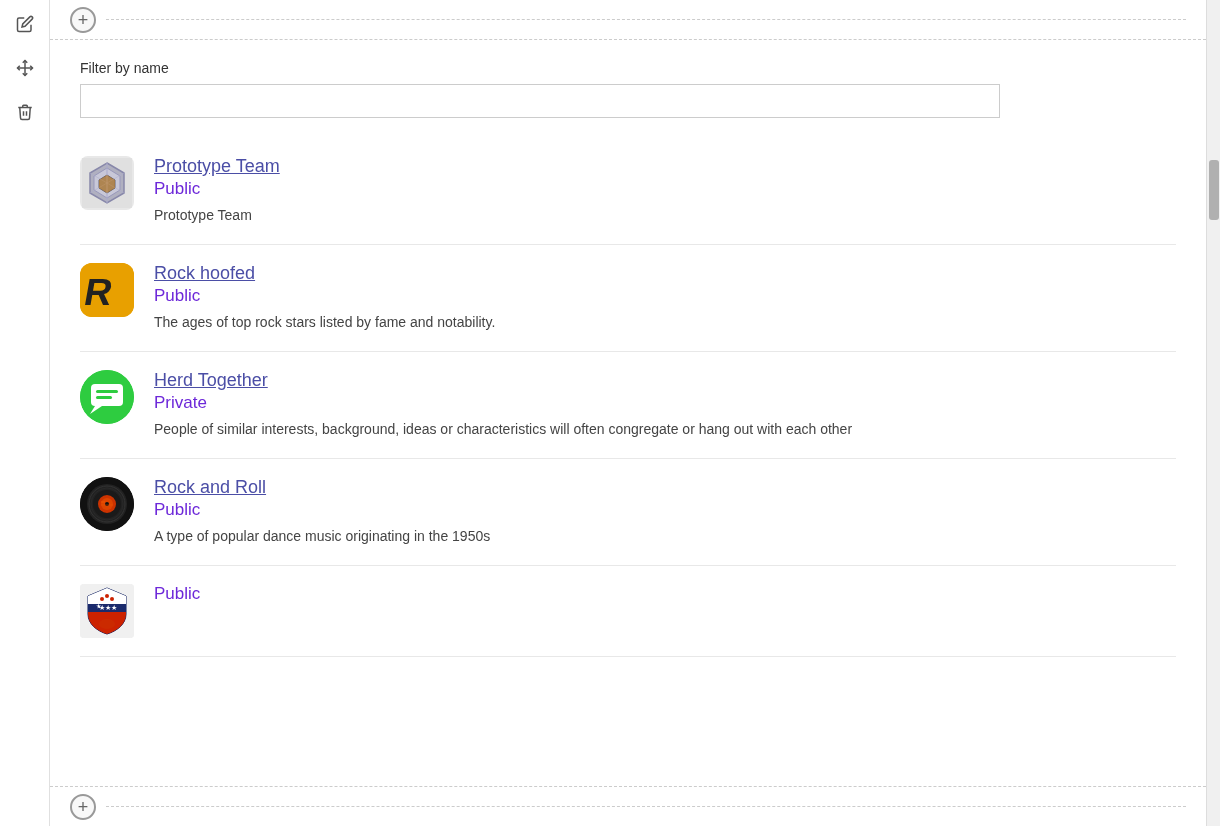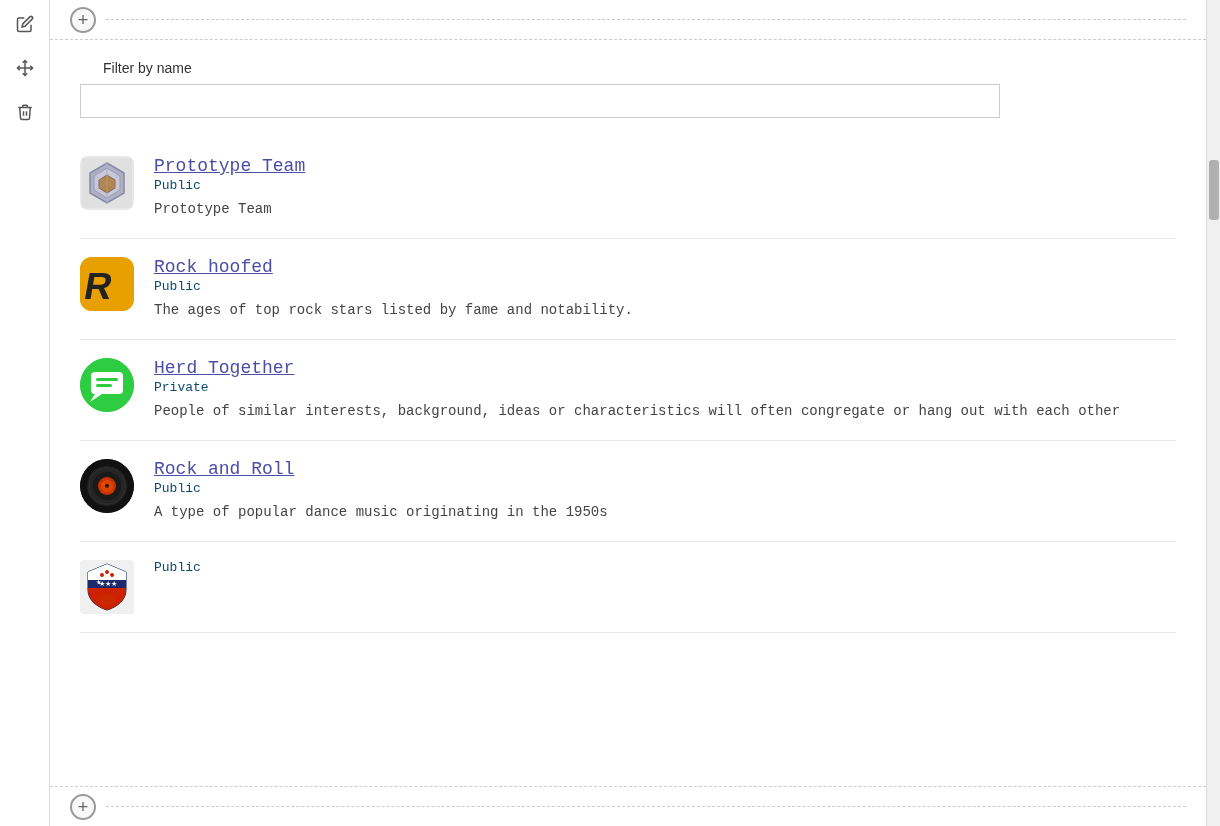--- a/index.html
+++ b/index.html
@@ -91,21 +91,20 @@
     }
 
     .filter-section {
       margin-bottom: 20px;
     }
 
     .filter-label {
       font-size: 14px;
       color: #333;
       margin-bottom: 8px;
-      margin-left: 23px;
     }
 
     .filter-input {
       width: 100%;
       max-width: 920px;
       height: 34px;
       border: 1px solid #ccc;
       padding: 4px 8px;
       font-size: 14px;
       outline: none;
@@ -130,35 +129,34 @@
       flex-shrink: 0;
       border-radius: 8px;
       overflow: hidden;
       display: flex;
       align-items: center;
       justify-content: center;
     }
 
     .group-info {
       flex: 1;
-      font-family: Liberation Mono, monospace;
     }
 
     .group-name {
       font-size: 18px;
       color: #4B4EA6;
       text-decoration: underline;
       cursor: pointer;
       display: block;
       margin-bottom: 2px;
     }
 
     .group-visibility {
-      font-size: 13px;
-      color: #0c4a6e;
+      font-size: 17px;
+      color: #6d28d9;
       margin-bottom: 6px;
     }
 
     .group-description {
       font-size: 14px;
       color: #444;
       line-height: 1.5;
     }
 
     .bottom-add-bar {

